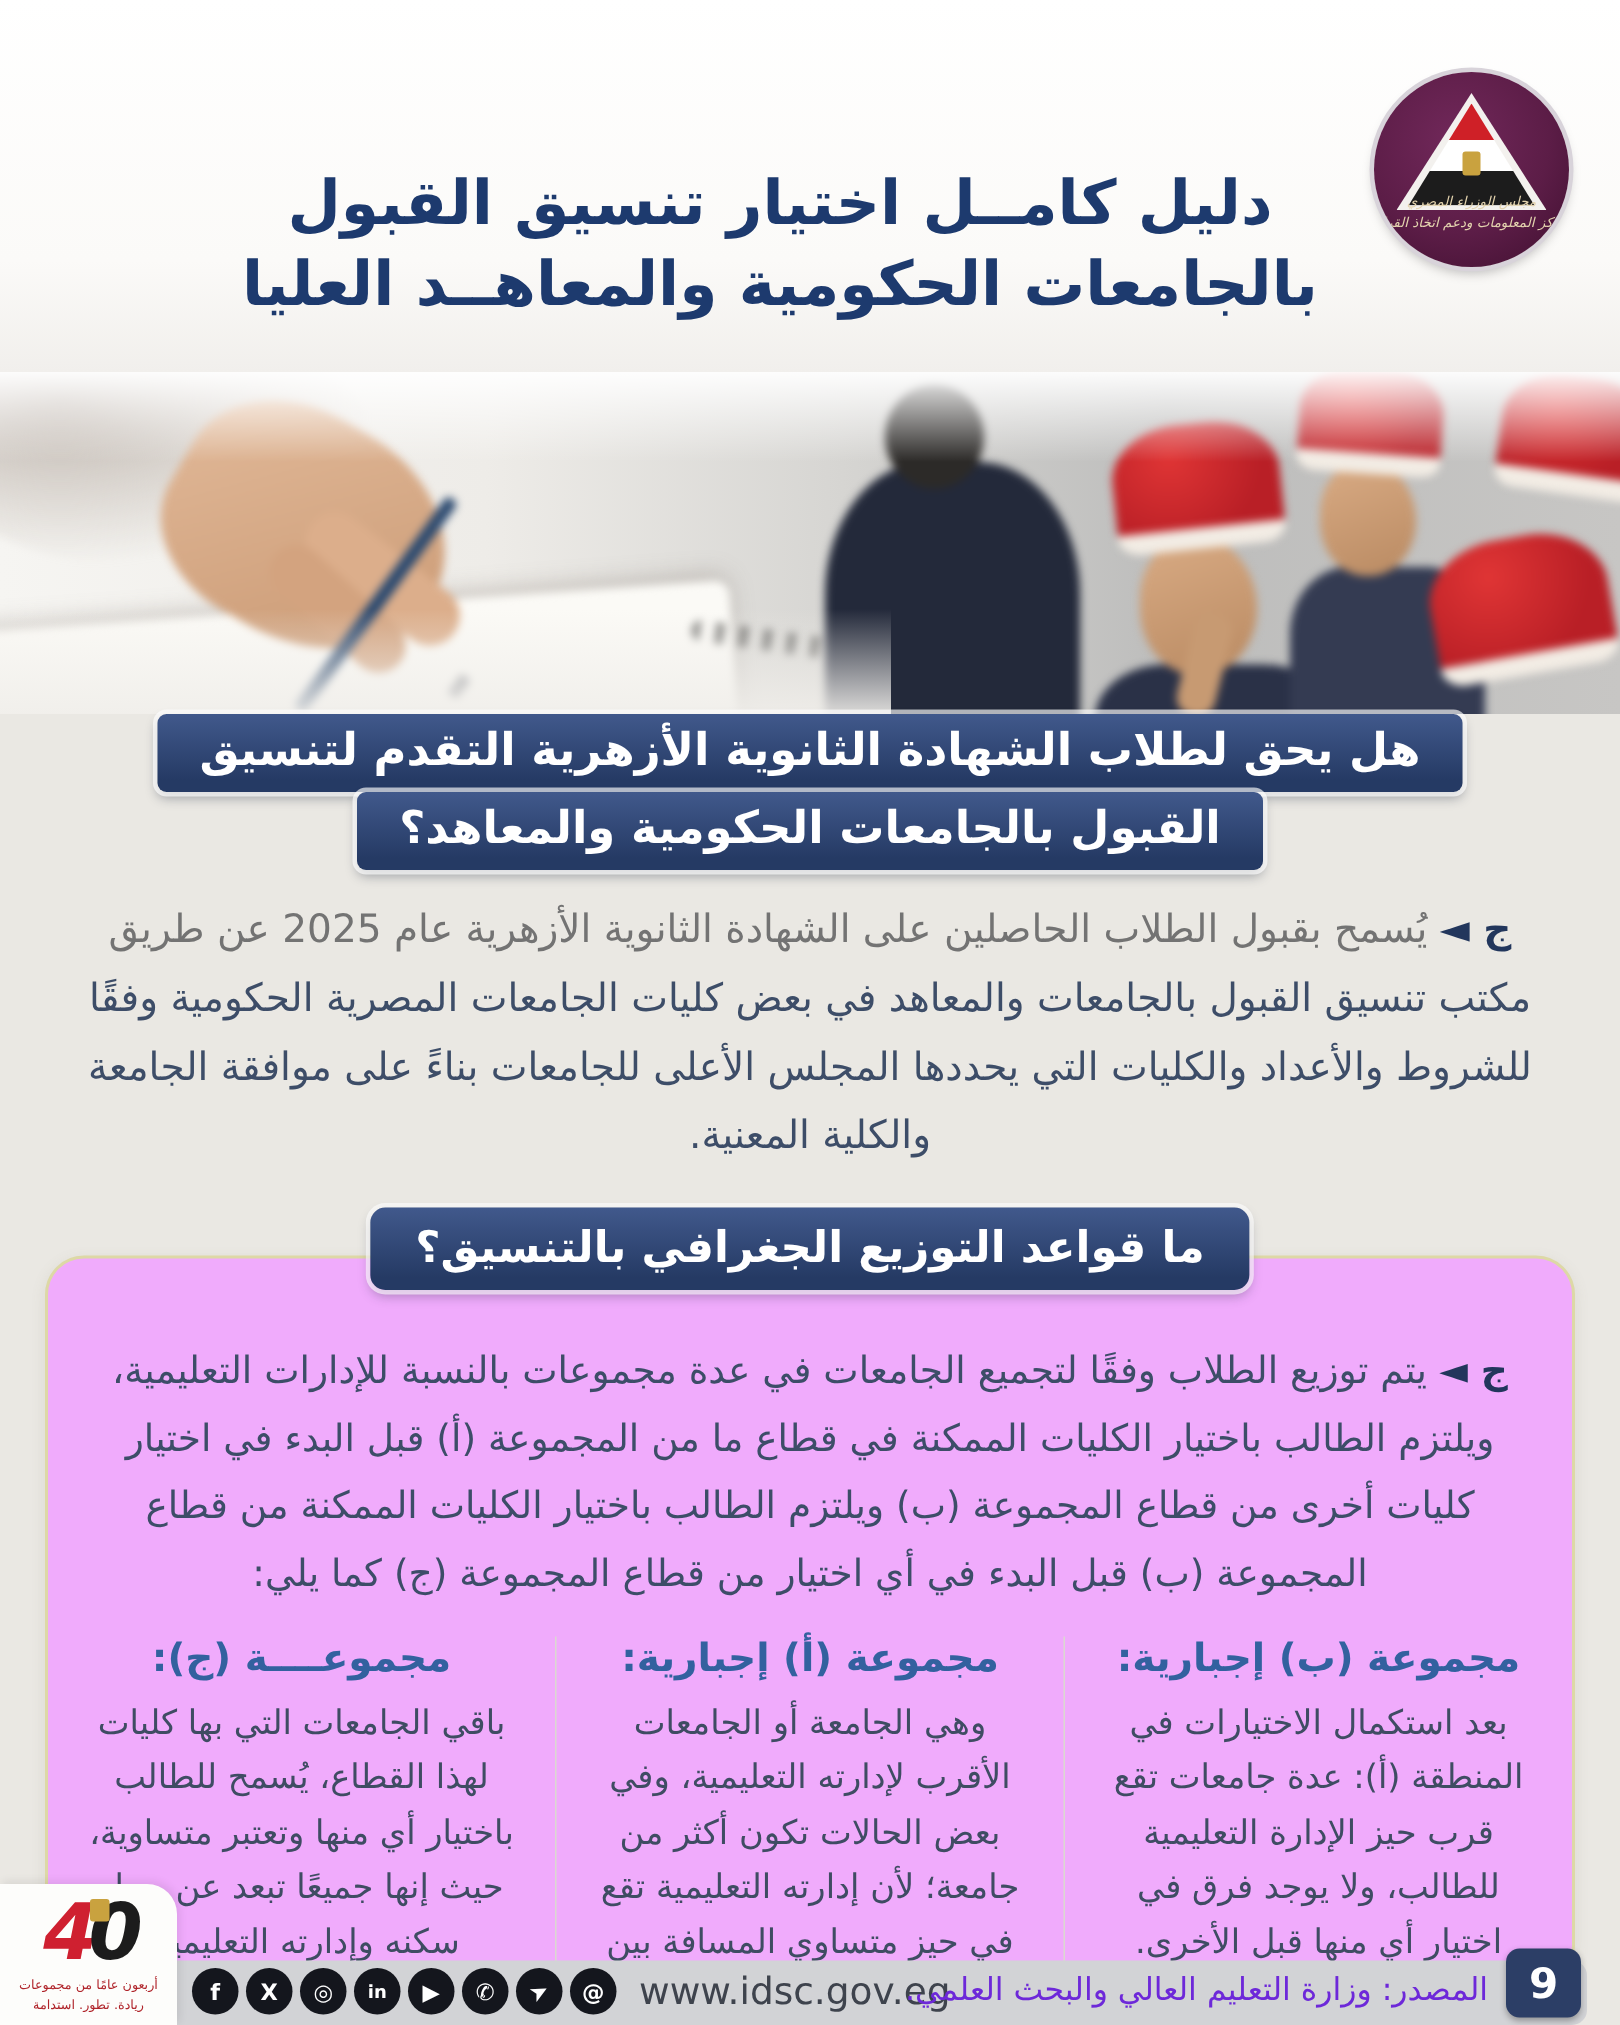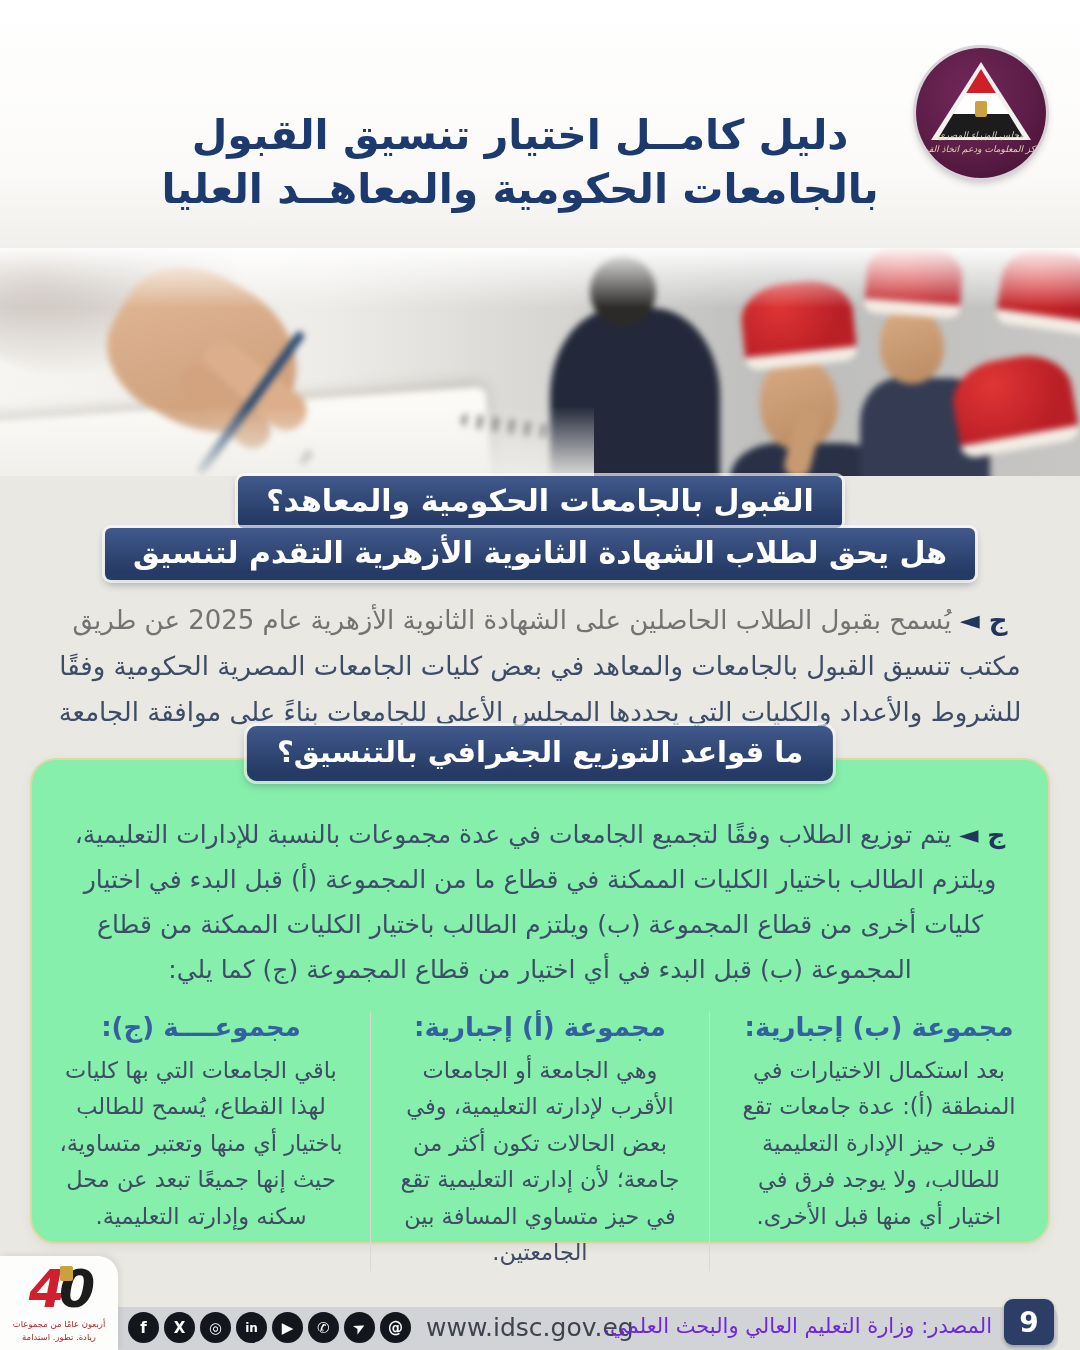--- a/index.html
+++ b/index.html
@@ -75,22 +75,22 @@
   .q1 { position:absolute; top:476px; left:0; width:1080px; text-align:center; }
   .qbar { display:inline-block; padding:7px 28px 10px; color:#ffffff; font-weight:bold; font-size:30px;
     background:linear-gradient(180deg,#41598c 0%,#253a64 85%); border-radius:6px;
     box-shadow:0 0 0 3px rgba(255,255,255,.65), 0 4px 8px rgba(40,50,70,.4); }
   .answer1 { position:absolute; top:598px; left:48px; width:984px; text-align:center;
     font-size:26px; line-height:1.76; color:#3d4d68; direction:rtl; }
   .amark { color:#22365c; font-weight:bold; }
   .ahl { color:#737373; }
 
   
-  .card { position:absolute; top:758px; left:30px; width:1020px; height:486px;
-    background:#86efac; border:2px solid #ddd8a6; border-radius:26px;
+  .card { position:absolute; top:837px; left:30px; width:1020px; height:486px;
+    background:#f0abfc; border:2px solid #ddd8a6; border-radius:26px;
     box-shadow:0 3px 10px rgba(120,115,90,.12); }
   .q2bar { position:absolute; top:-34px; left:50%; transform:translateX(-50%); white-space:nowrap;
     padding:9px 30px 12px; color:#fff; font-weight:bold; font-size:29px;
     background:linear-gradient(180deg,#41598c 0%,#253a64 85%); border-radius:10px;
     box-shadow:0 0 0 3px rgba(255,255,255,.6), 0 4px 8px rgba(40,50,70,.35); }
   .q2intro { margin:52px 38px 0; text-align:center; font-size:25px; line-height:1.8;
     color:#3d4d68; direction:rtl; }
   .groups { display:flex; direction:rtl; margin-top:20px; }
   .group-col { flex:1; padding:0 22px; text-align:center; }
   .group-col:not(:last-child) { border-left:1px solid #dbd9d0; }
@@ -163,22 +163,22 @@
       <div class="hat hat-b"></div>
       <div class="hat hat-c"></div>
       <div class="hat hat-d"></div>
       <div class="hat hat-e"></div>
     </div>
     <div class="photo-topfade"></div>
     <div class="photo-leftfade"></div>
   </div>
 
   <div class="q1">
+    <div><span class="qbar" dir="rtl">هل يحق لطلاب الشهادة الثانوية الأزهرية التقدم لتنسيق</span></div>
     <div><span class="qbar" dir="rtl">القبول بالجامعات الحكومية والمعاهد؟</span></div>
-    <div><span class="qbar" dir="rtl">هل يحق لطلاب الشهادة الثانوية الأزهرية التقدم لتنسيق</span></div>
   </div>
 
   <div class="answer1">
     <span class="amark">ج ◄</span>
     <span class="ahl">يُسمح بقبول الطلاب الحاصلين على الشهادة الثانوية الأزهرية عام 2025 عن طريق</span>
     <span>مكتب تنسيق القبول بالجامعات والمعاهد في بعض كليات الجامعات المصرية الحكومية وفقًا للشروط والأعداد والكليات التي يحددها المجلس الأعلى للجامعات بناءً على موافقة الجامعة والكلية المعنية.</span>
   </div>
 
   <div class="card">
     <div class="q2bar" dir="rtl">ما قواعد التوزيع الجغرافي بالتنسيق؟</div>

